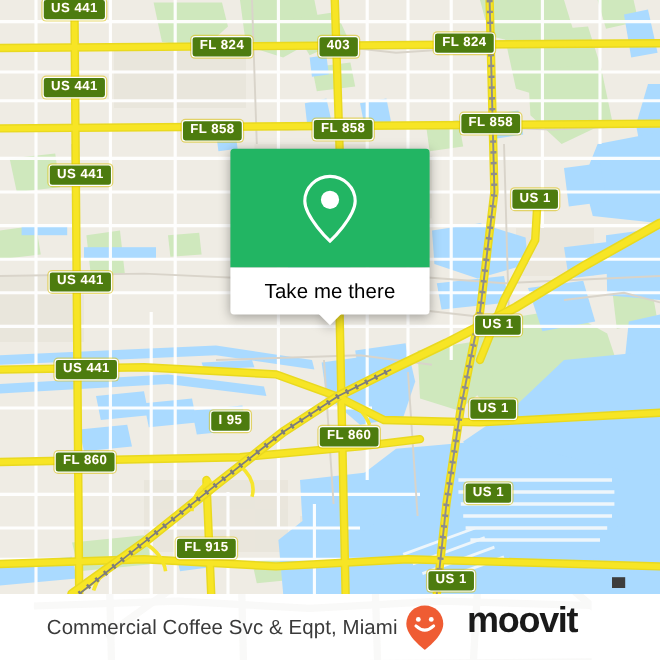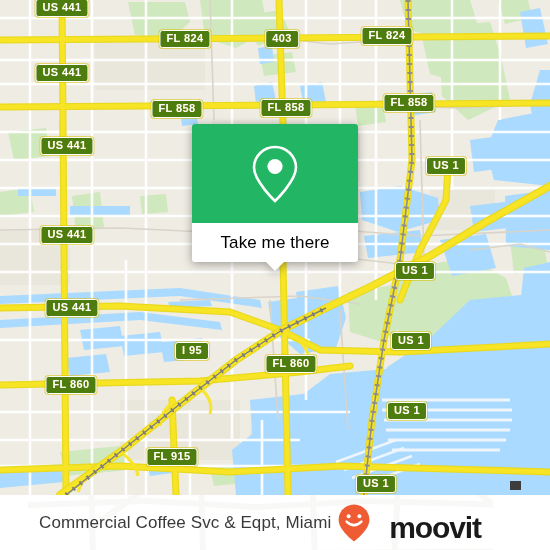--- a/index.html
+++ b/index.html
@@ -79,21 +79,21 @@
     position:absolute;left:0;top:495px;width:465px;height:55px;
     background:#ffffff;overflow:hidden;margin-left:28px;
   }
   #footer-watermark{position:absolute;left:0;top:-460px;opacity:.085;pointer-events:none;}
   #footer-title{
     position:absolute;left:11px;top:50%;transform:translateY(-50%);
     font-size:17px;color:#3a3a3a;white-space:nowrap;letter-spacing:.1px;
   }
   #brand{
     position:absolute;right:12px;top:50%;transform:translateY(-50%);
-    display:flex;align-items:flex-end;gap:18px;
+    display:flex;align-items:flex-start;gap:18px;
   }
   #brand-word{
     font-size:30px;font-weight:bold;color:#1a1a1a;
     letter-spacing:-1.1px;line-height:30px;
   }
 </style>
 </head>
 <body>
 
 <div id="app">

